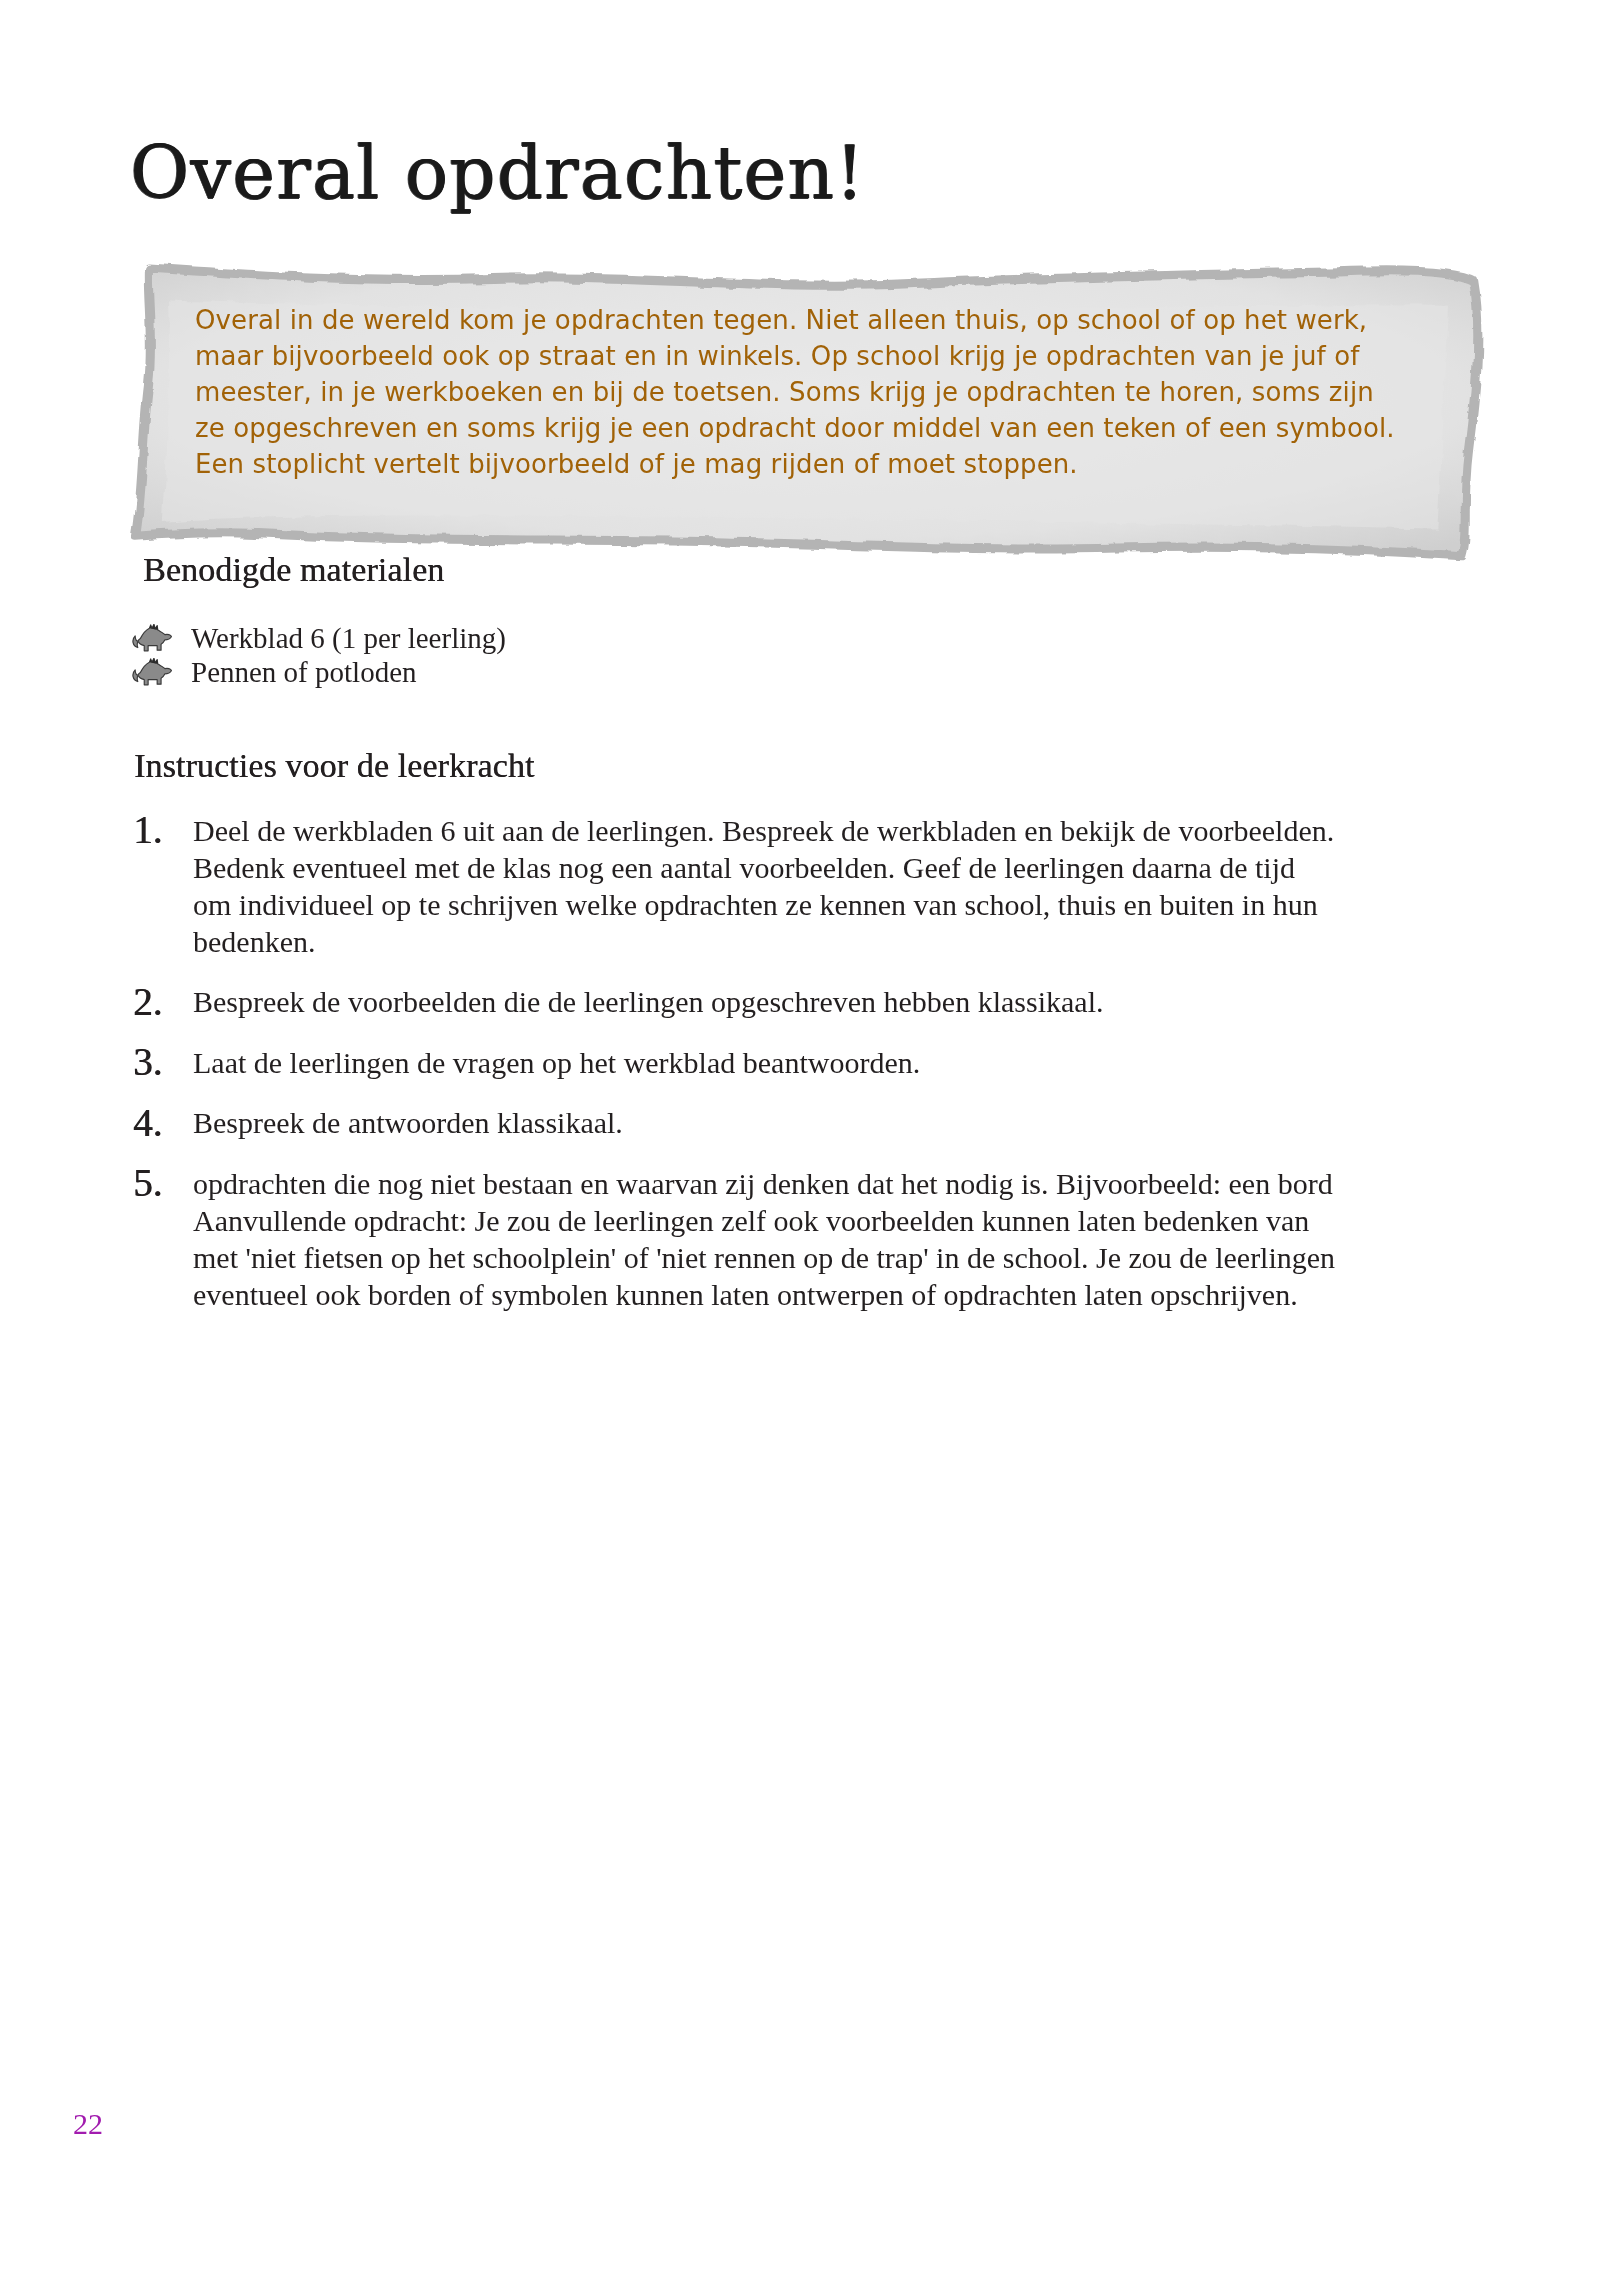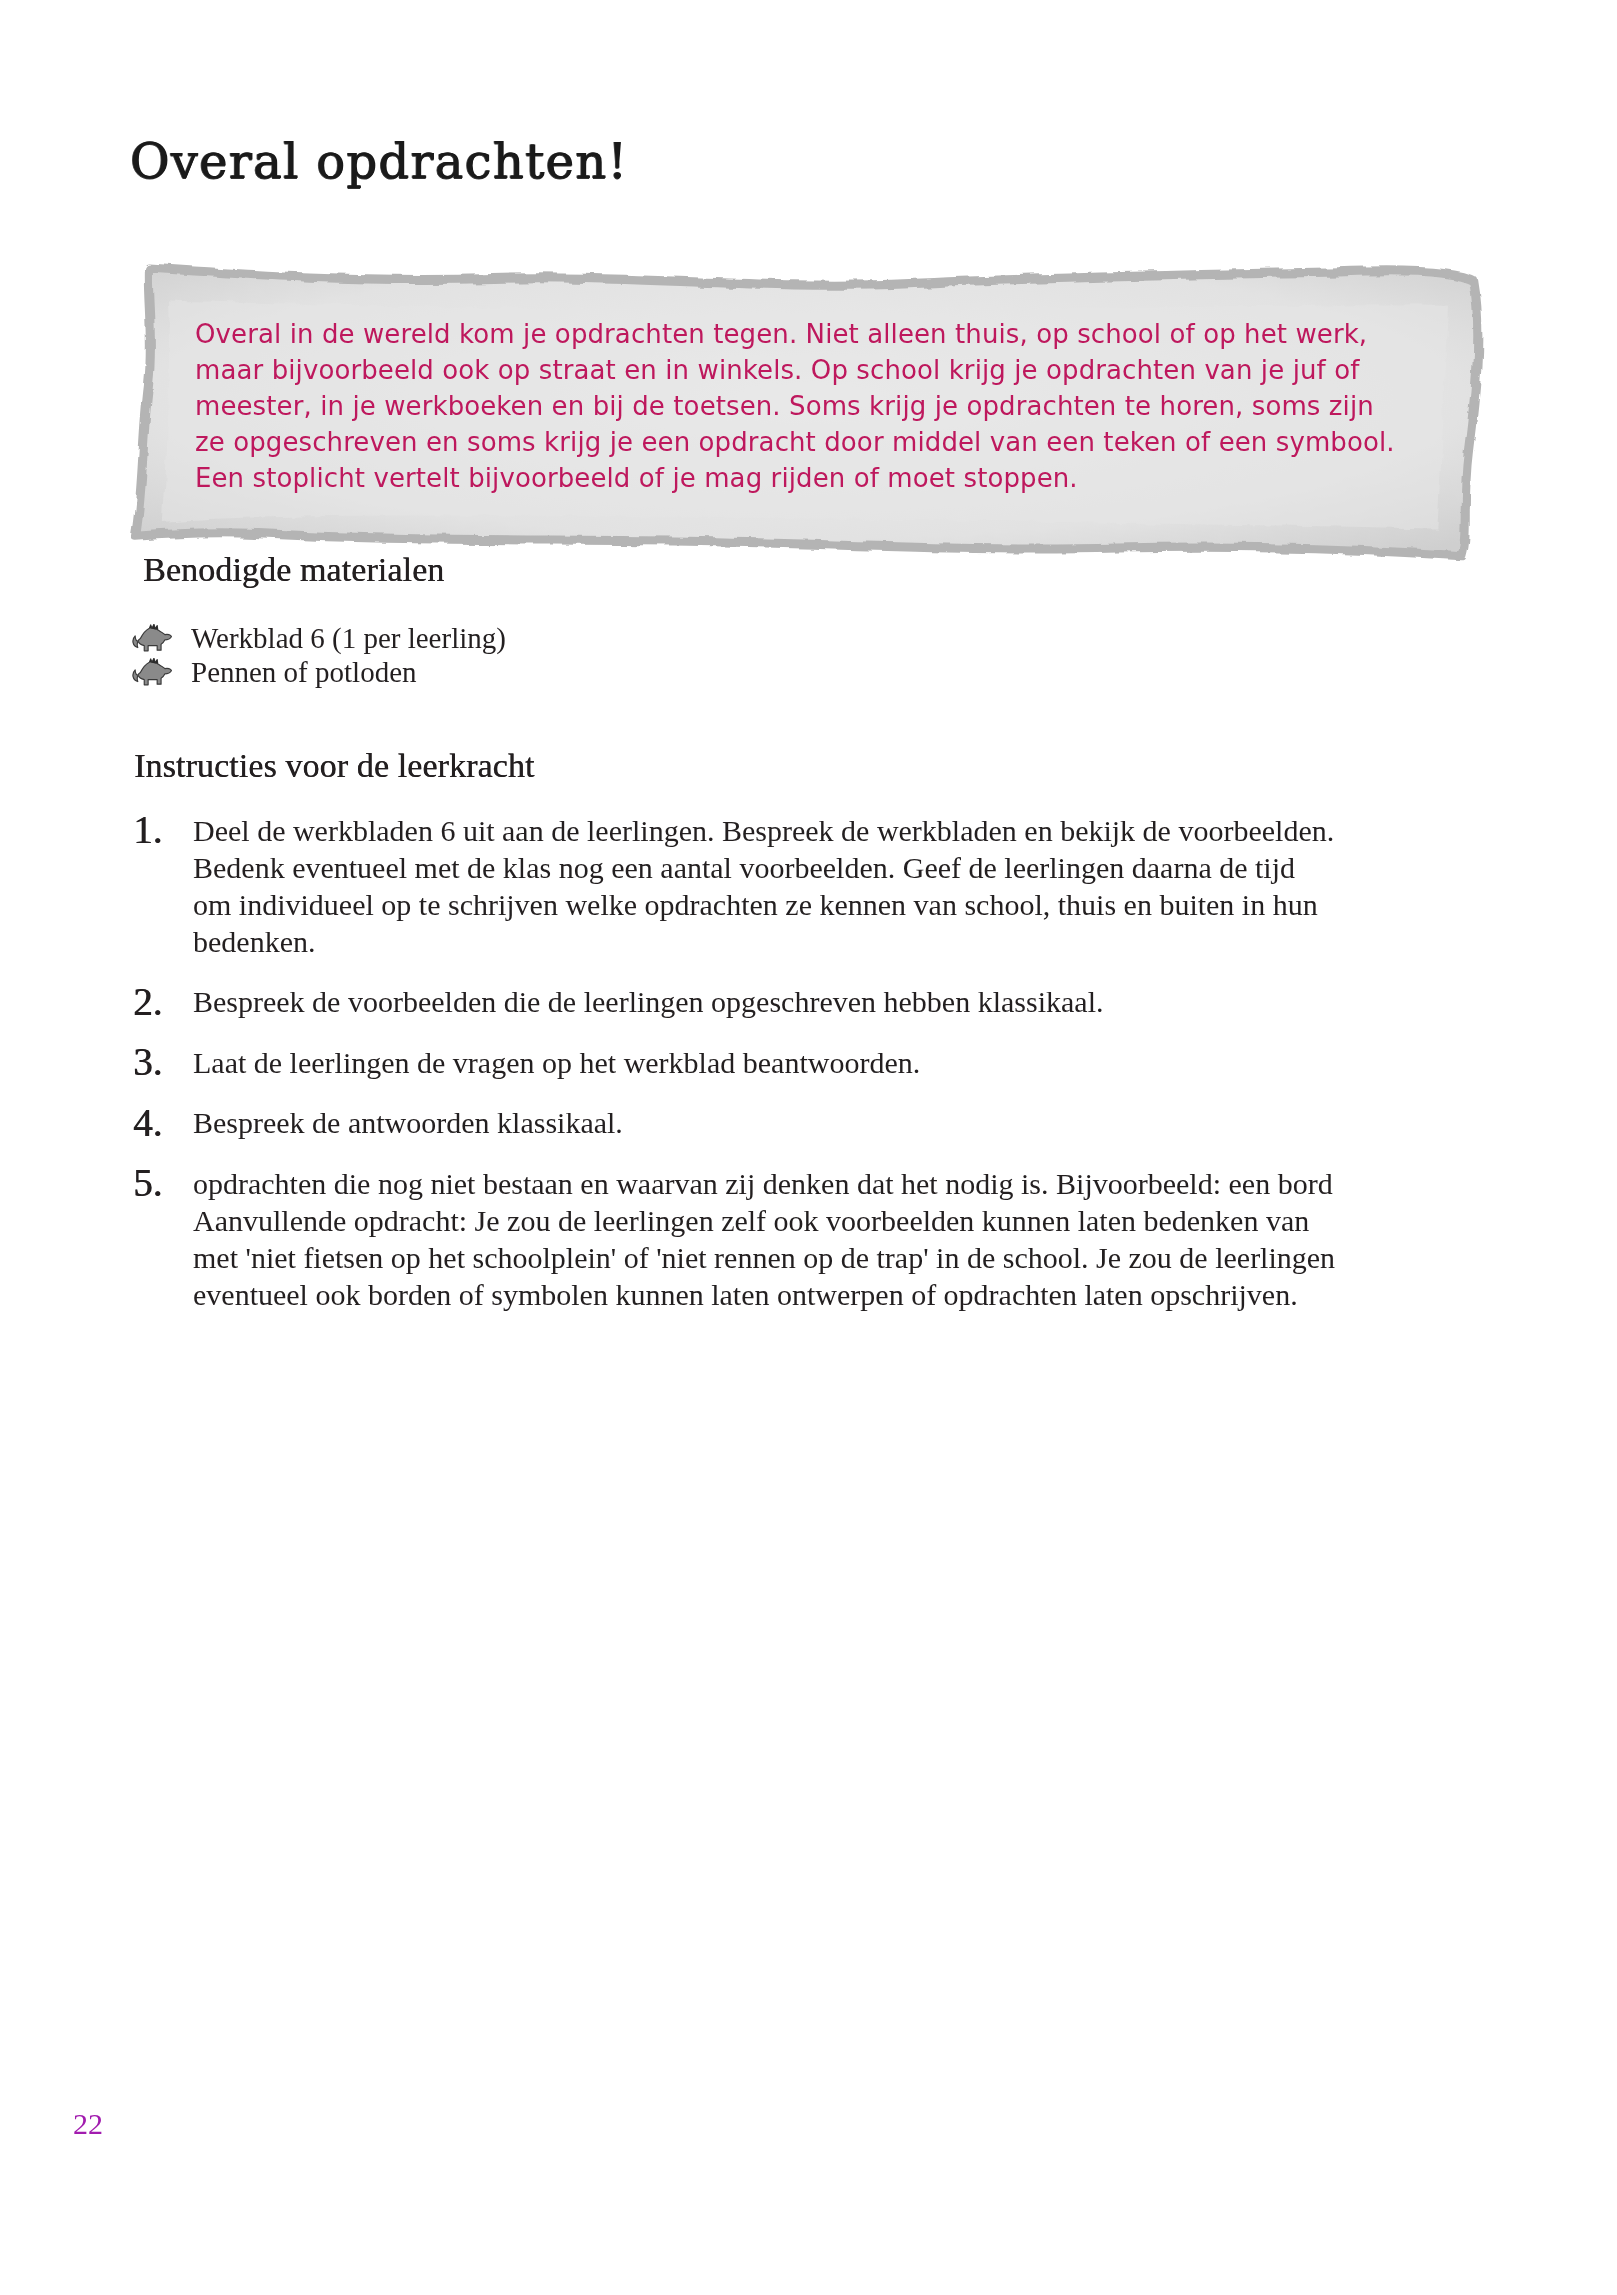--- a/index.html
+++ b/index.html
@@ -14,21 +14,21 @@
       overflow: hidden;
       color: #231f20;
       font-family: "Liberation Serif", "DejaVu Serif", serif;
     }
     .page-title {
       position: absolute;
       left: 130px;
       top: 137px;
       margin: 0;
       font-family: "DejaVu Serif", "Liberation Serif", serif;
-      font-size: 48px;
+      font-size: 72px;
       font-weight: normal;
       letter-spacing: 1.3px;
       color: #1a1a1a;
       line-height: 1;
       text-shadow: 0.7px 0 0 #1a1a1a, -0.7px 0 0 #555, 0 0.7px 0 #333;
     }
     .banner {
       position: absolute;
       left: 129px;
       top: 255px;
@@ -38,26 +38,26 @@
     .banner svg.paper {
       position: absolute;
       left: 0;
       top: 0;
       width: 100%;
       height: 100%;
     }
     .banner-text {
       position: absolute;
       left: 66px;
-      top: 61px;
+      top: 47px;
       width: 1275px;
       font-family: "DejaVu Sans", "Liberation Sans", sans-serif;
       font-size: 26px;
       line-height: 36px;
-      color: #be185d;
+      color: #a16207;
       margin: 0;
       letter-spacing: 0.1px;
     }
     .banner-text span.line {
       display: block;
       white-space: nowrap;
     }
     h2.section-heading {
       position: absolute;
       left: 134px;

